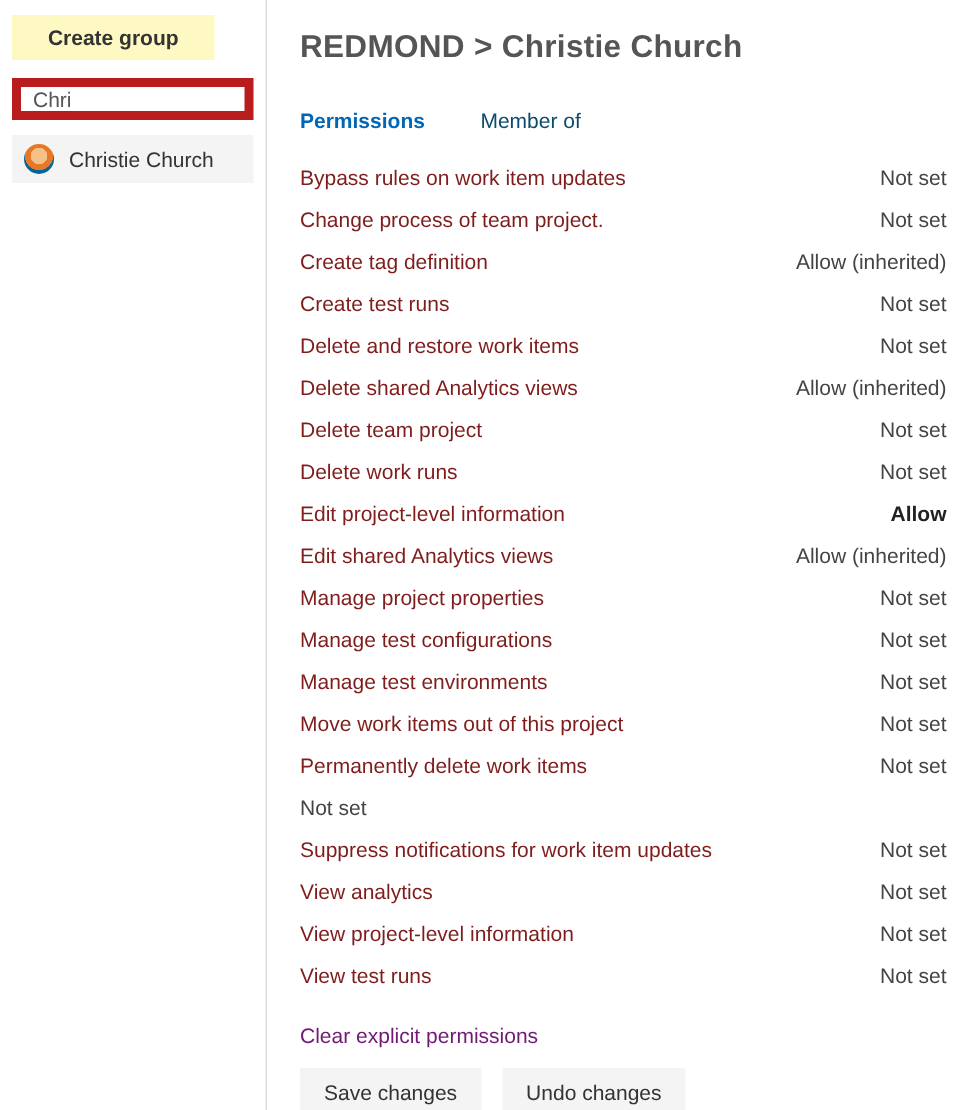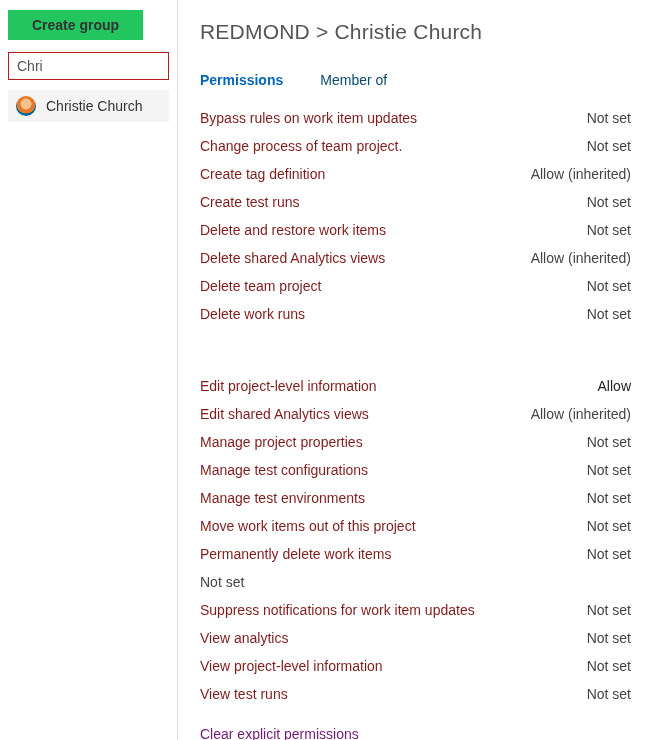--- a/index.html
+++ b/index.html
@@ -13,35 +13,35 @@
 }
 .layout { display: flex; height: 100%; }
 .sidebar {
   width: 178px;
   padding: 10px 8px 0 8px;
   border-right: 1px solid #ddd;
 }
 .create-group-btn {
   width: 135px;
   height: 30px;
-  background: #22c55e;
+  background: #fef9c3;
   border: none;
   font-family: inherit;
   font-size: 14px;
   font-weight: 600;
   color: #333;
   text-align: center;
   padding: 0 12px;
   cursor: pointer;
 }
 .search-box {
   margin-top: 12px;
   width: 100%;
   height: 28px;
-  border: 1px solid #b91c1c;
+  border: 6px solid #b91c1c;
   padding: 0 8px;
   font-family: inherit;
   font-size: 14px;
   color: #555;
   outline: none;
 }
 .result-item {
   margin-top: 10px;
   display: flex;
   align-items: center;
@@ -60,21 +60,21 @@
   font-size: 14px;
   color: #333;
 }
 .main {
   flex: 1;
   padding: 20px 18px 0 22px;
   color: #555;
 }
 .breadcrumb {
   font-size: 21px;
-  font-weight: 400;
+  font-weight: 700;
   color: #555;
   margin-bottom: 28px;
   letter-spacing: .2px;
 }
 .tabs {
   display: flex;
   gap: 37px;
   margin-bottom: 16px;
   font-size: 14px;
 }
@@ -91,21 +91,21 @@
 }
 .perm-row {
   display: flex;
   justify-content: space-between;
   align-items: baseline;
   padding: 6px 0;
   font-size: 14px;
 }
 .perm-name { color: #7f1d1d; }
 .perm-status { color: #444; white-space: nowrap; }
-.perm-status.allow-bold { font-weight: 400; color: #222; margin-top: 44px; }
+.perm-status.allow-bold { font-weight: 700; color: #222; }
 .clear-link {
   display: inline-block;
   margin-top: 18px;
   color: #701a75;
   font-size: 14px;
   cursor: pointer;
 }
 .btn-row {
   margin-top: 14px;
   display: flex;

